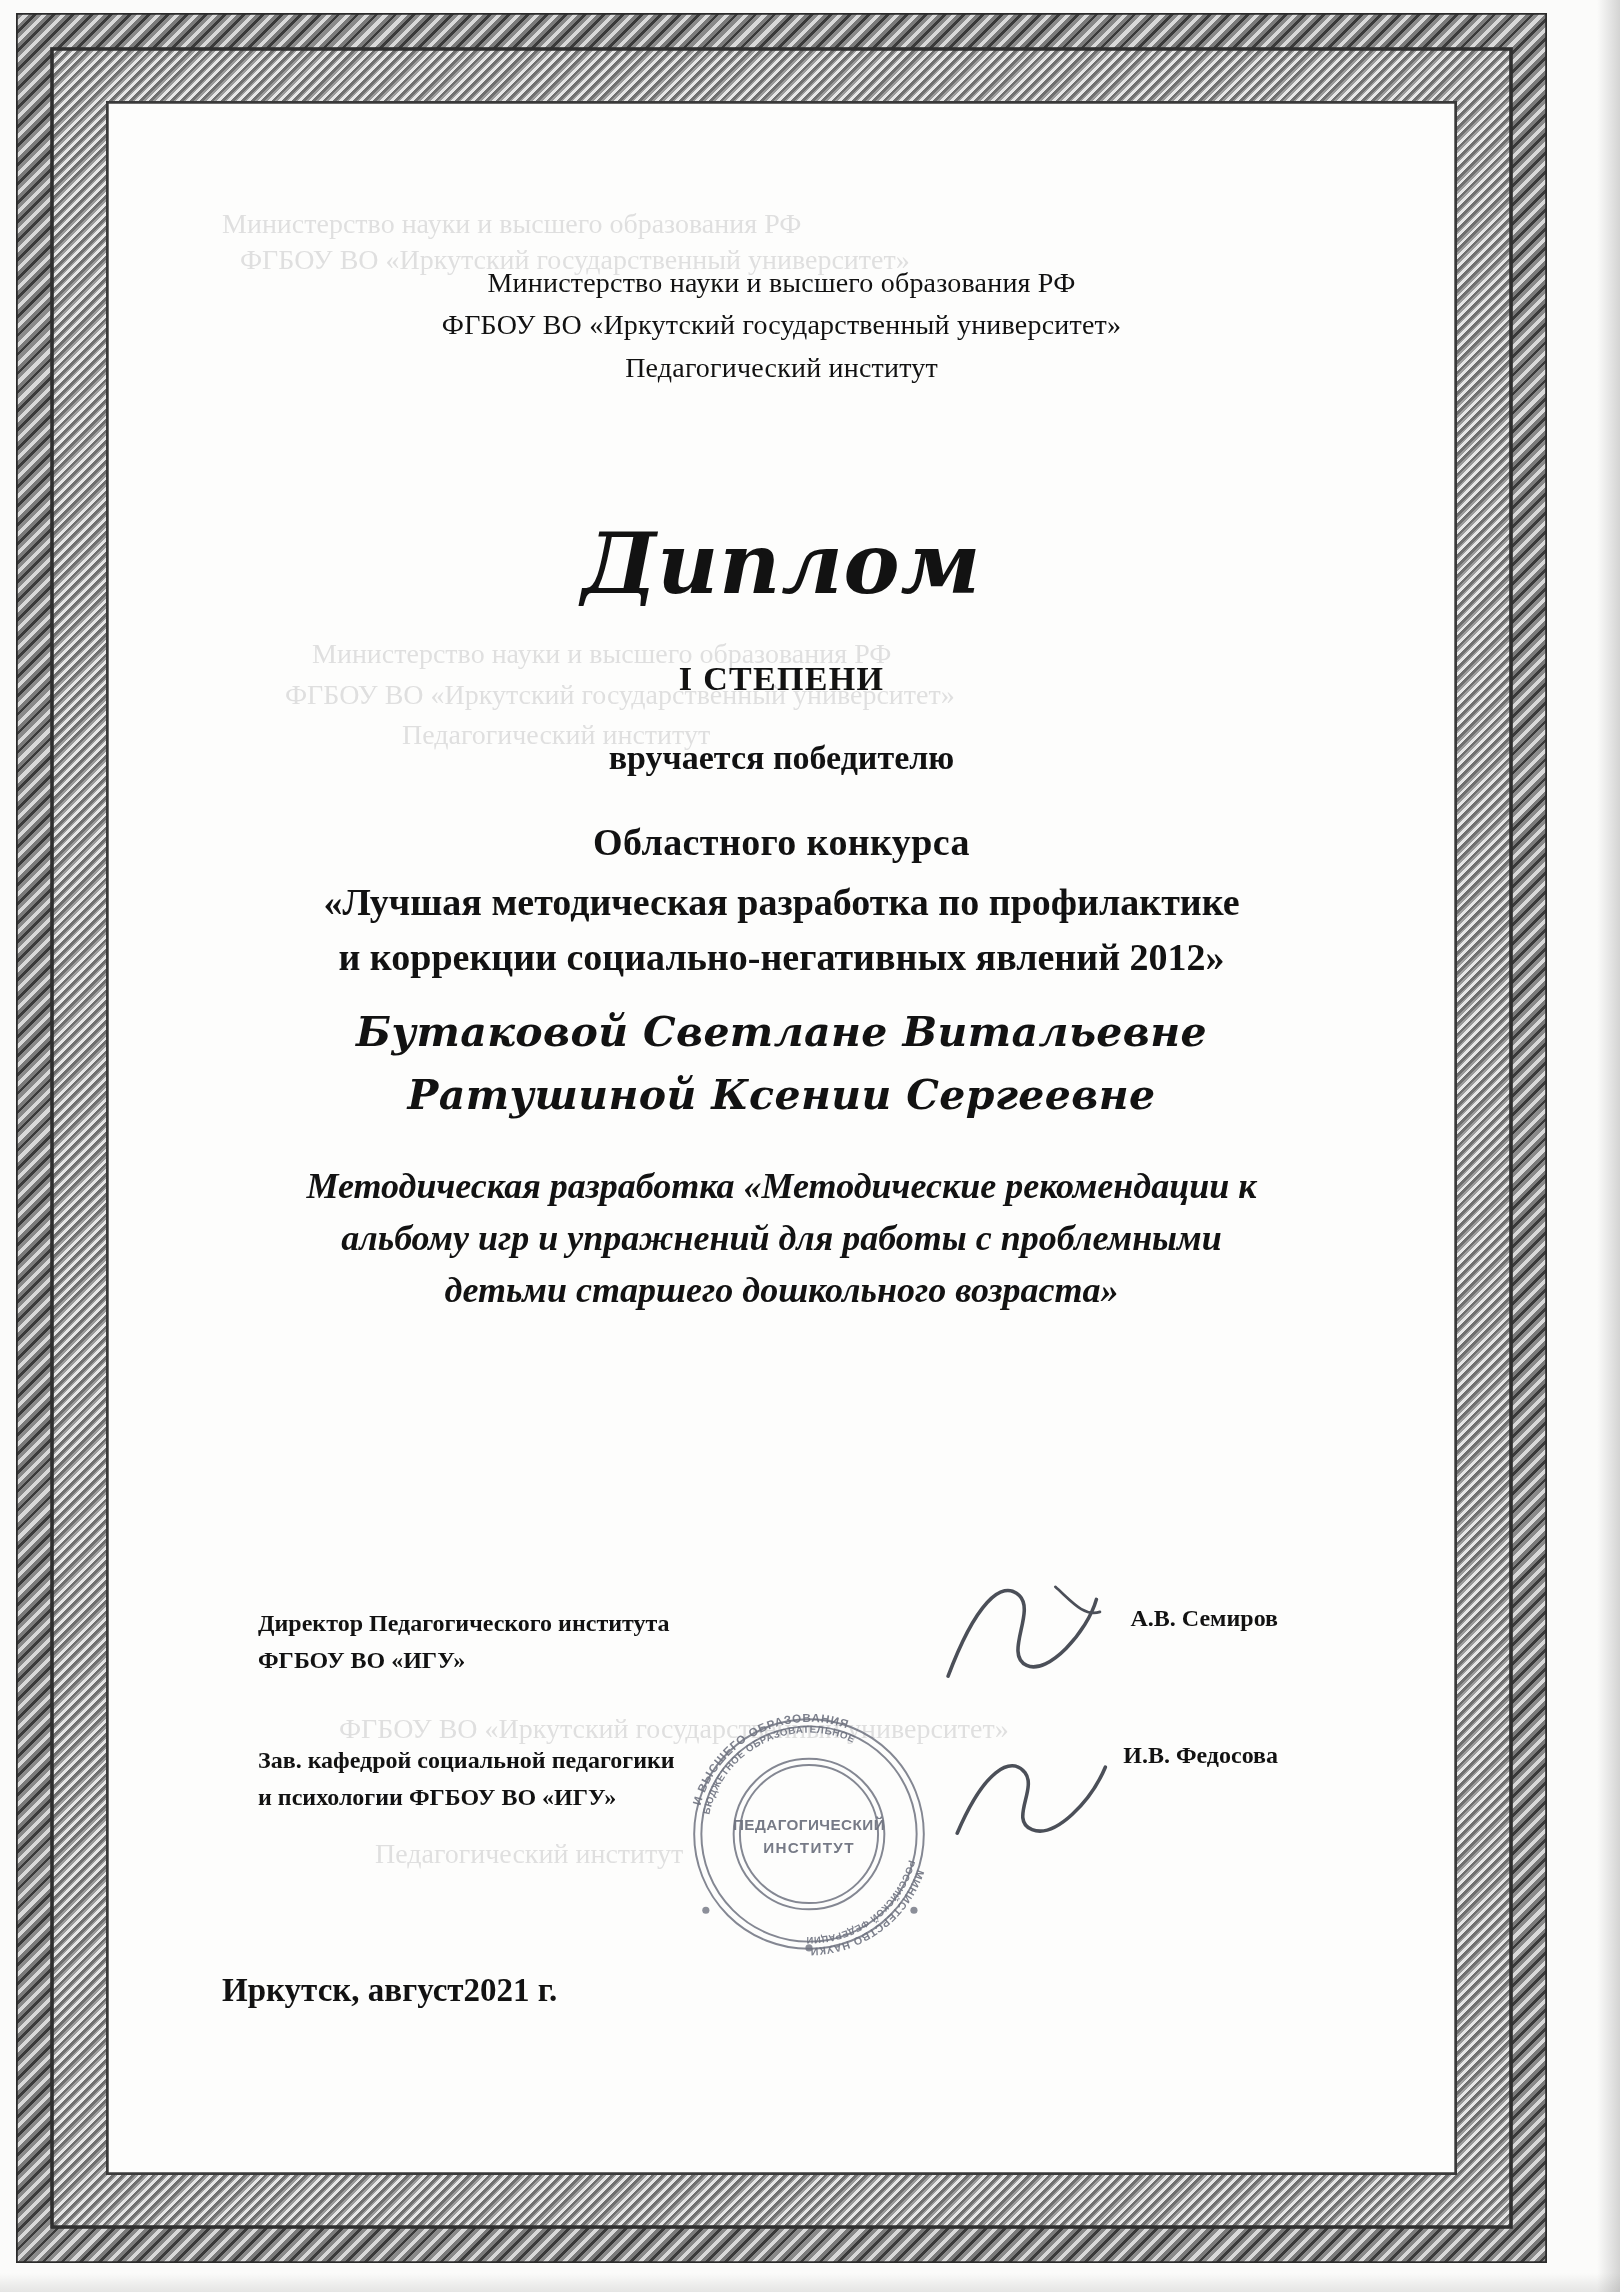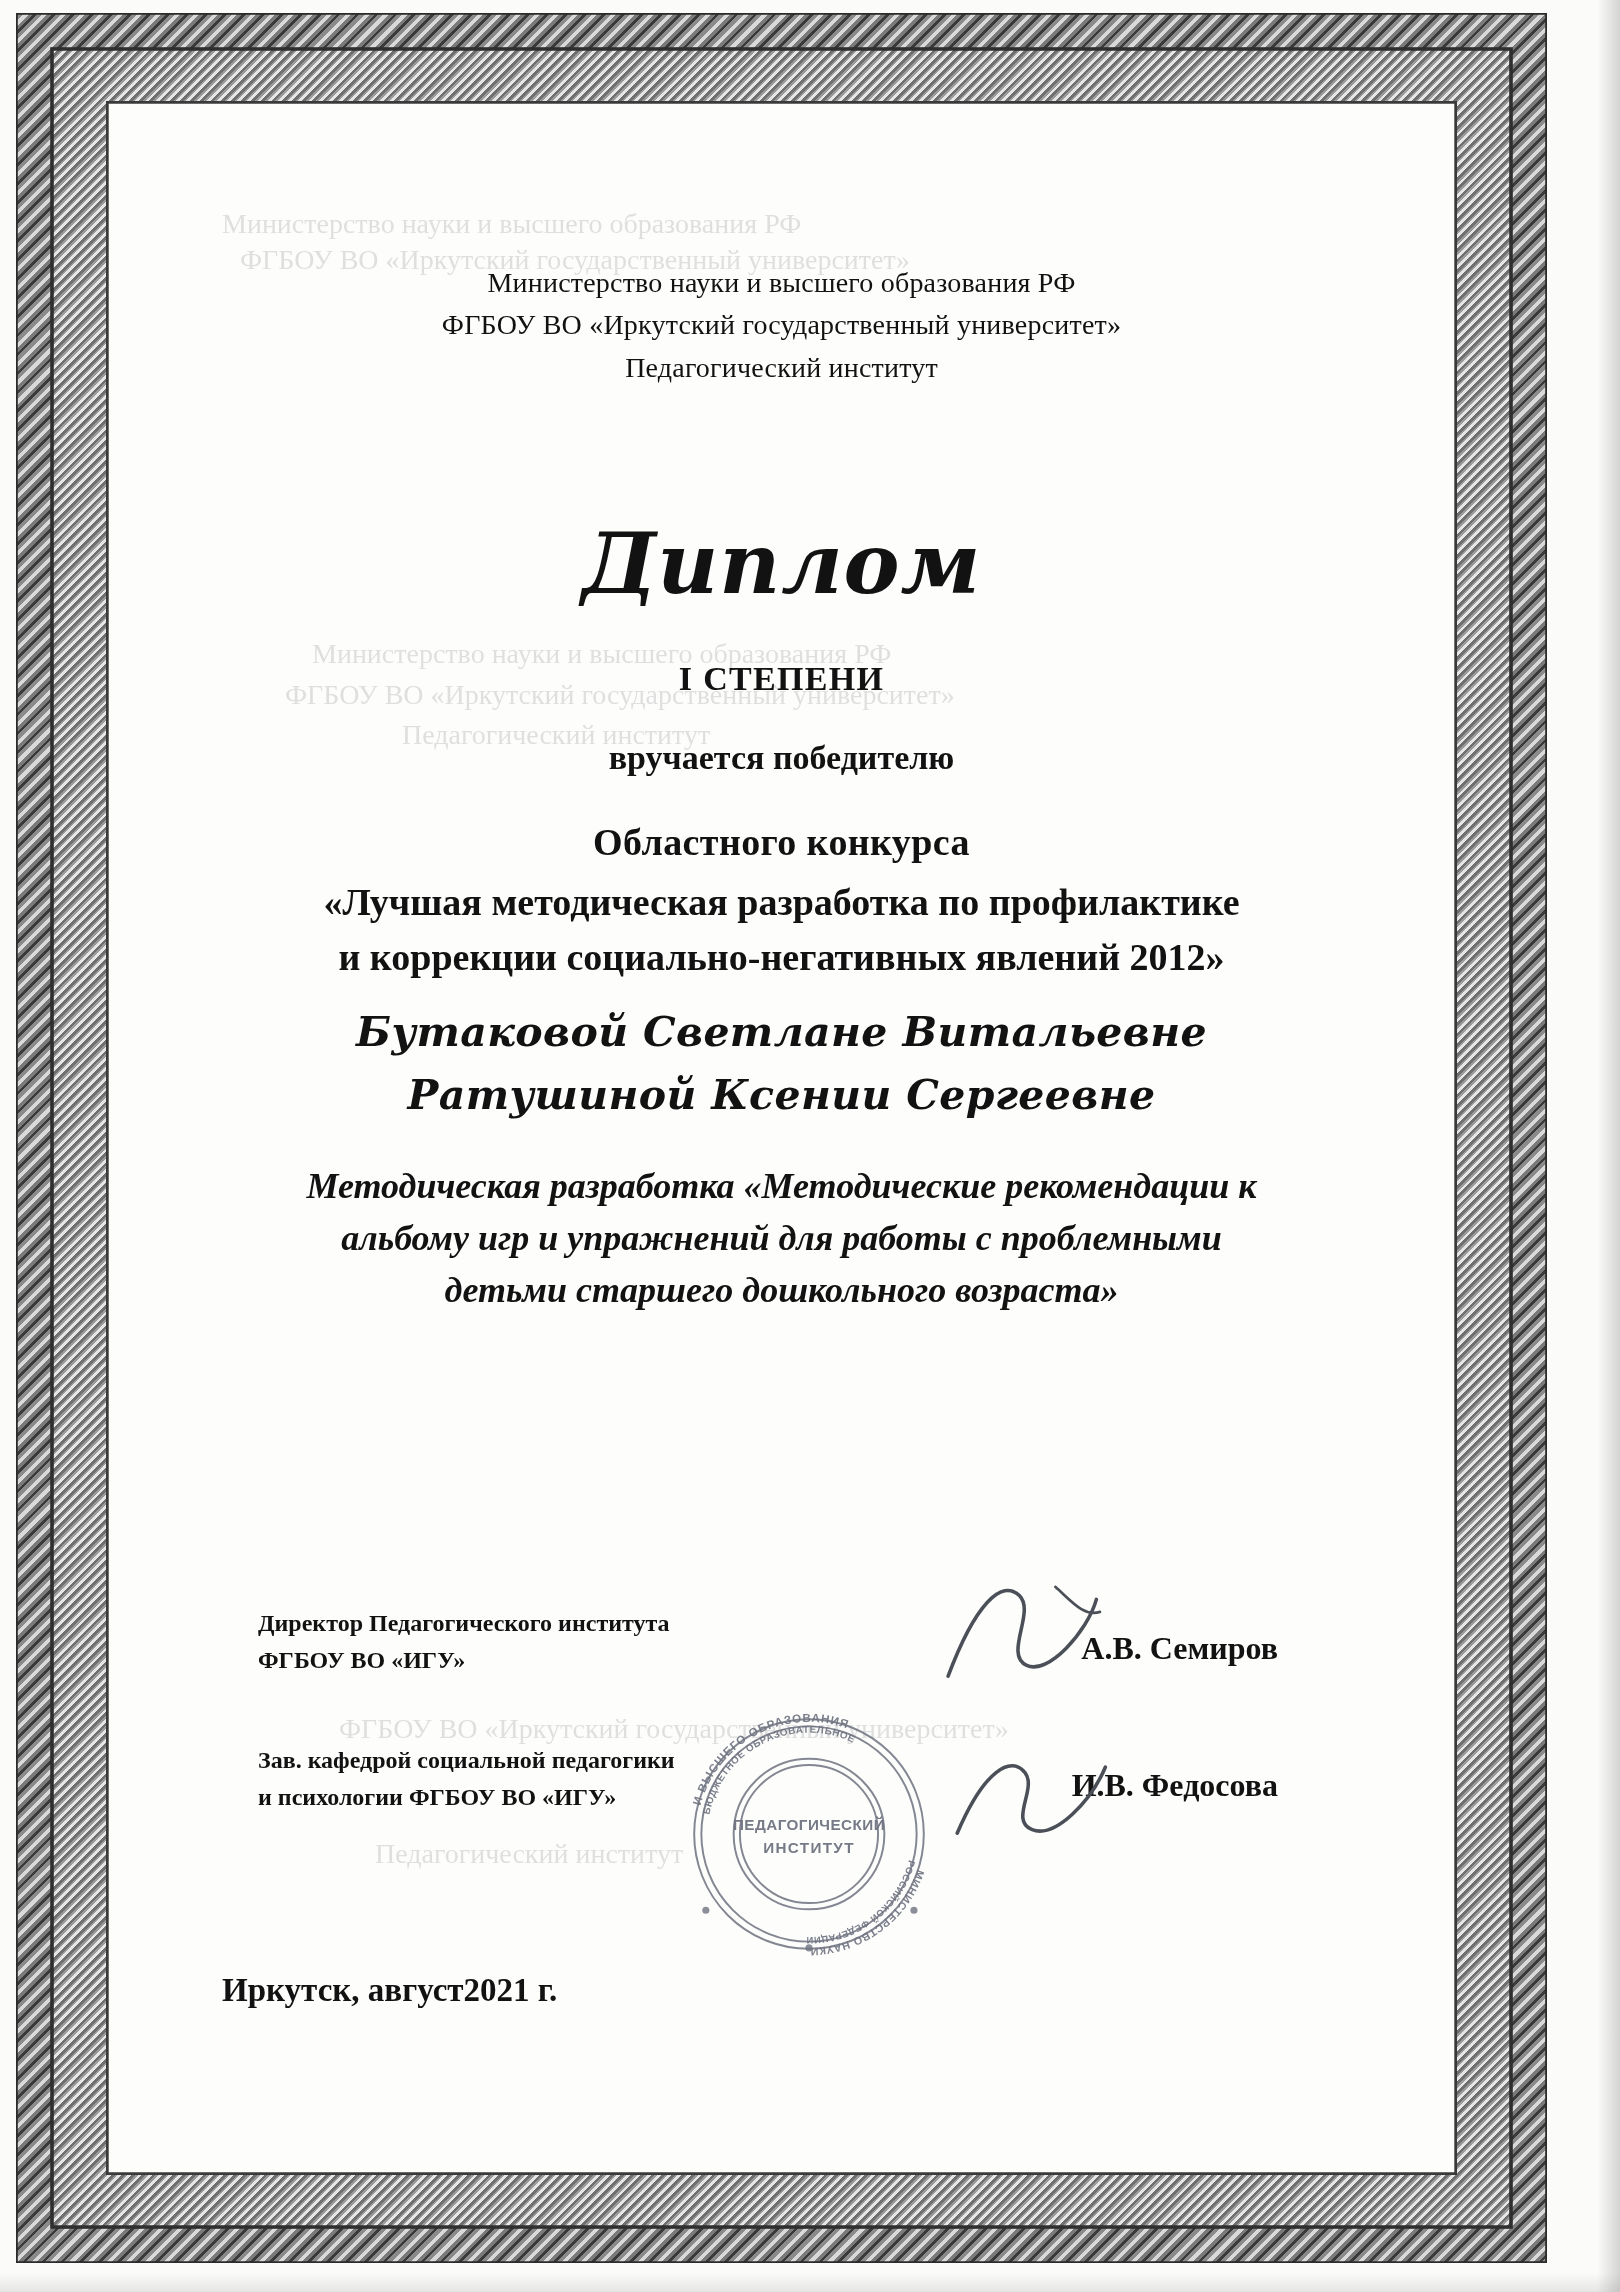--- a/index.html
+++ b/index.html
@@ -179,23 +179,22 @@
     justify-content: space-between;
     margin-bottom: 63px;
   }
   .sig-left {
     font-size: 24px;
     font-weight: bold;
     line-height: 1.55;
     max-width: 573px;
   }
   .sig-name {
-    font-size: 32px;
-    font-weight: bold;
-    margin-top: 25px;
+    font-size: 24px;
+    font-weight: bold;
     margin-right: 45px;
     white-space: nowrap;
   }
 
   .place-date {
     position: absolute;
     left: 0;
     right: 0;
     bottom: 59px;
     text-align: left;

